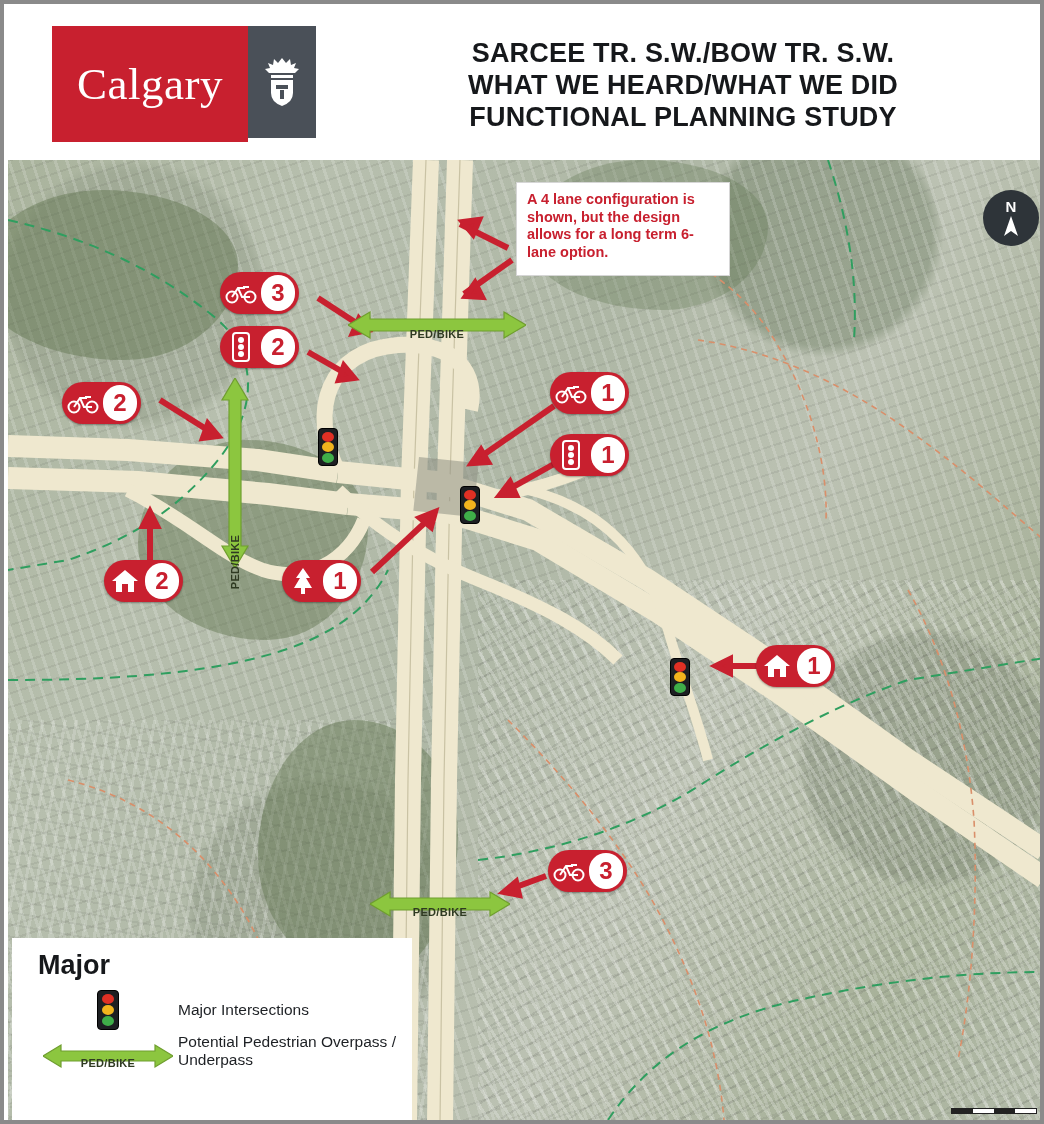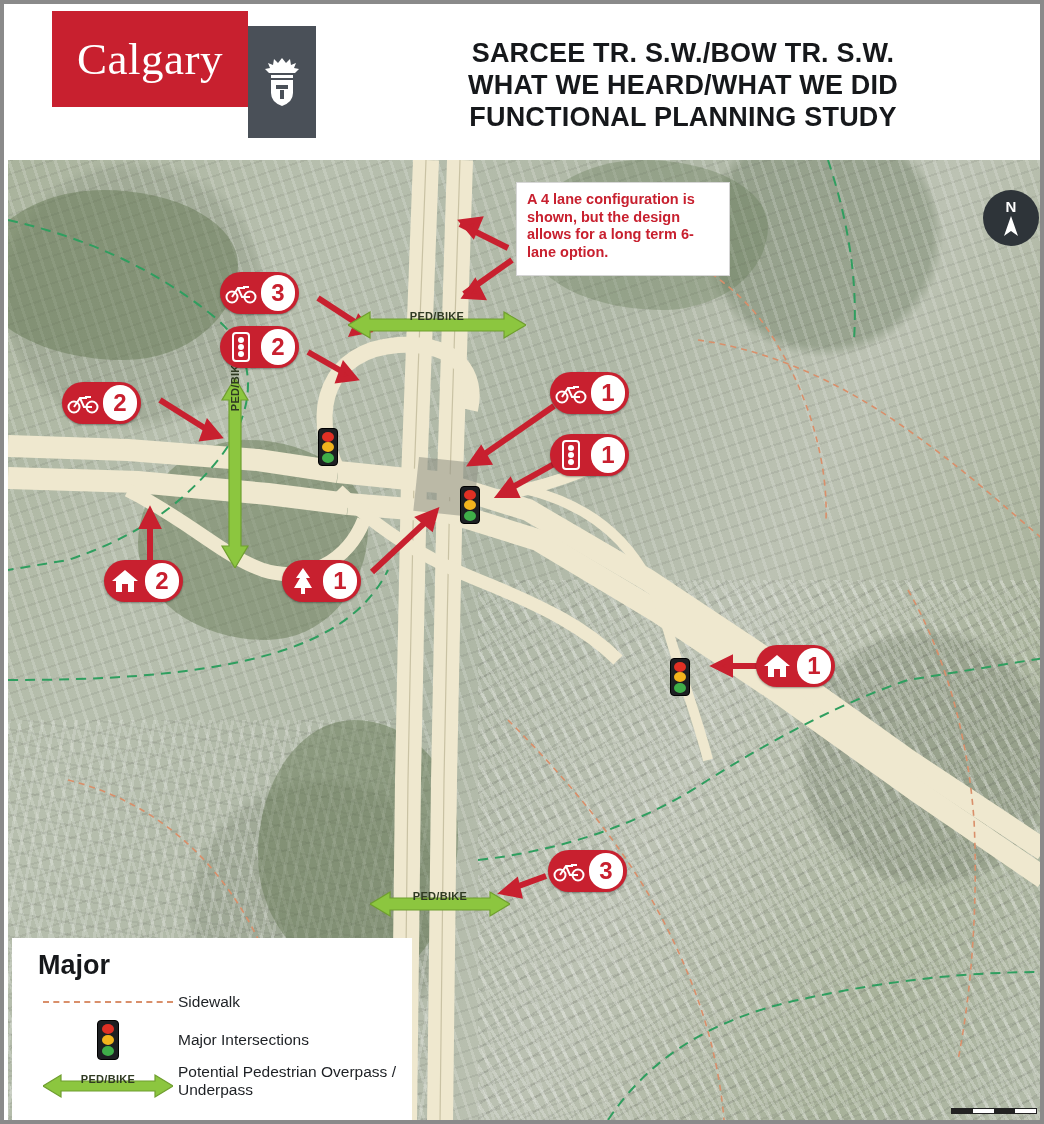--- a/index.html
+++ b/index.html
@@ -19,22 +19,22 @@
   }
 
   
   #header{
     position:absolute;left:4px;top:4px;
     width:1036px;height:152px;
     background:#ffffff;
     border-bottom:2px solid #ffffff;
   }
   #logo-block{
-    position:absolute;left:44px;top:3px;
-    width:196px;height:96px;
+    position:absolute;left:44px;top:18px;
+    width:196px;height:116px;
     background:#c8202f;
     color:#ffffff;
     display:flex;align-items:center;justify-content:center;
   }
   #logo-text{
     font-size:45px;font-weight:normal;letter-spacing:.5px;
     font-family:"Liberation Serif", serif;
     color:#fff;
   }
   #crest-block{
@@ -135,21 +135,21 @@
   
   .pedbike{
     position:absolute;
     color:#2f3a22;
     font-size:11px;font-weight:bold;
     letter-spacing:.3px;
   }
   .pedbike svg{display:block;}
   .pedbike .lbl{
     position:absolute;left:0;top:0;width:100%;height:100%;
-    display:flex;align-items:flex-start;justify-content:center;
+    display:flex;align-items:flex-end;justify-content:center;
     pointer-events:none;
   }
   .pedbike.vertical .lbl span{
     transform:rotate(-90deg);
     white-space:nowrap;
   }
 
   
   #note{
     position:absolute;left:508px;top:22px;
@@ -502,26 +502,20 @@
       <span class="num">3</span>
     </div>
 
     <div id="scalebar">
       <div class="bar"></div>
     </div>
 
     <div id="legend">
       <h2>Major</h2>
 
-      <div class="legend-row">
-        <span class="legend-key">
-            <span class="dash-sidewalk"></span>
-          </span>
-        <span class="legend-label">Sidewalk</span>
-      </div>
 
 
       <div class="legend-row tall">
         <span class="legend-key">
           <span class="signal">
               <i class="r"></i>
               <i class="y"></i>
               <i class="g"></i>
             </span>
         </span>

